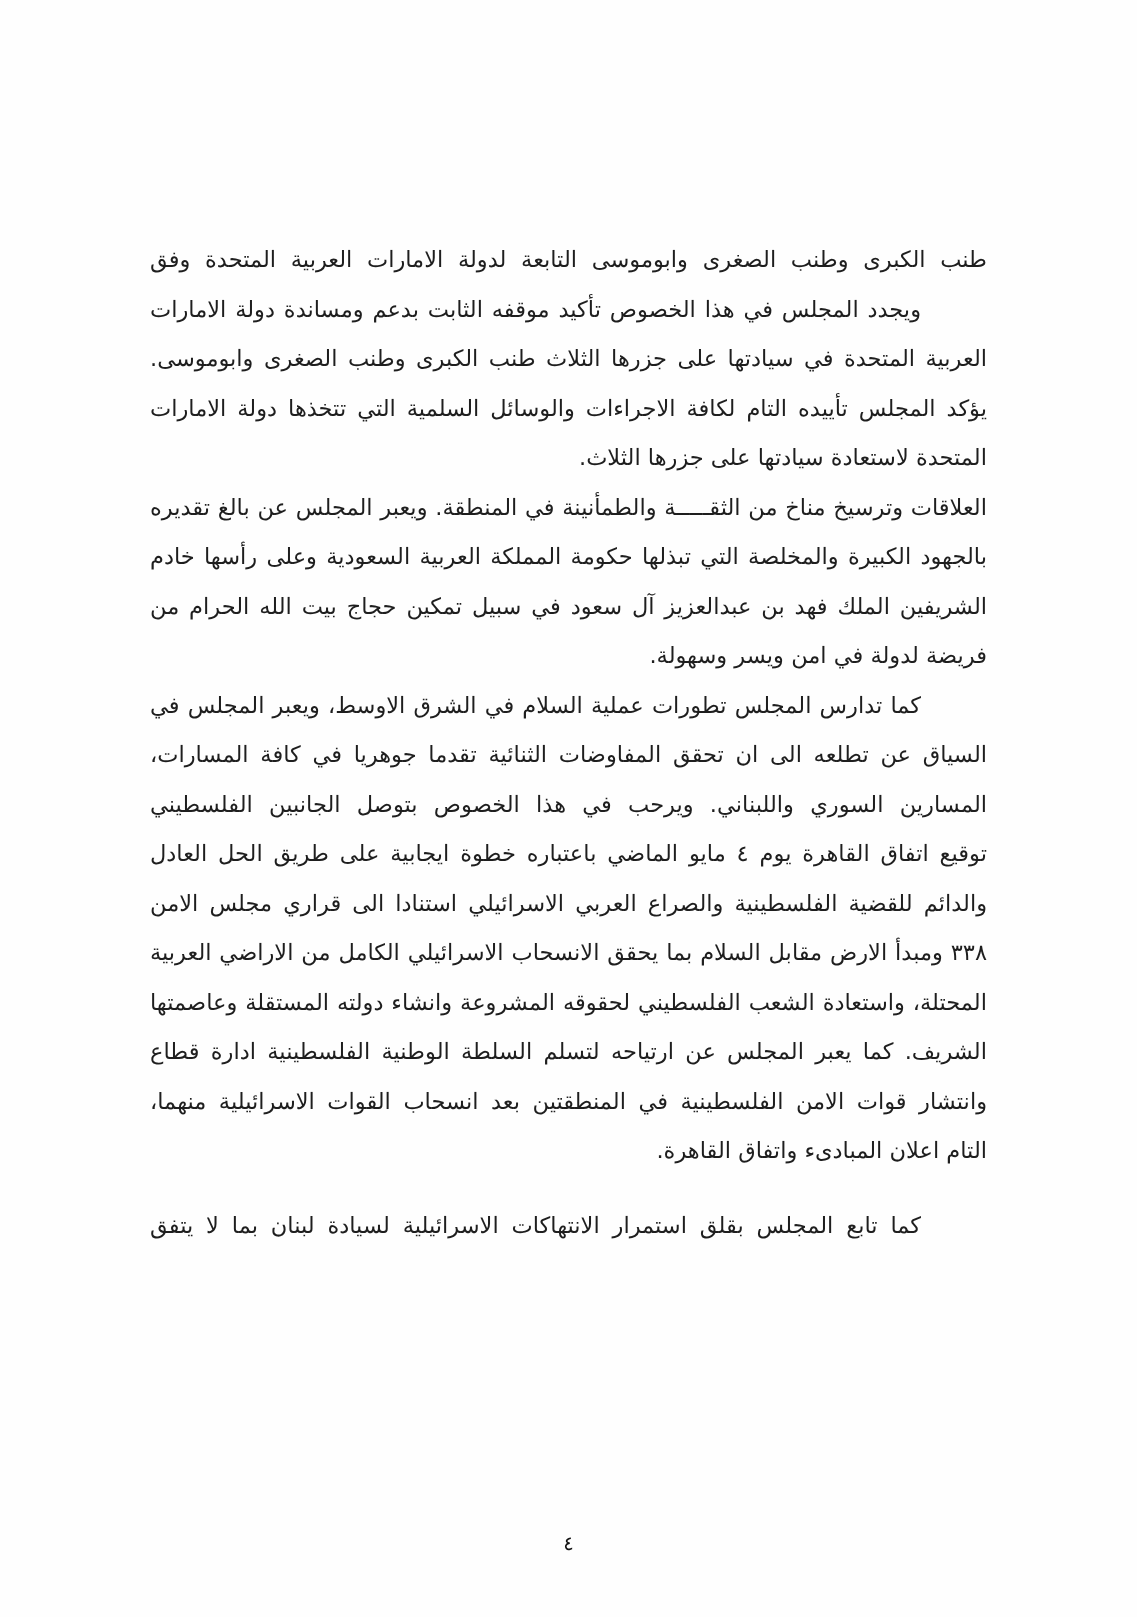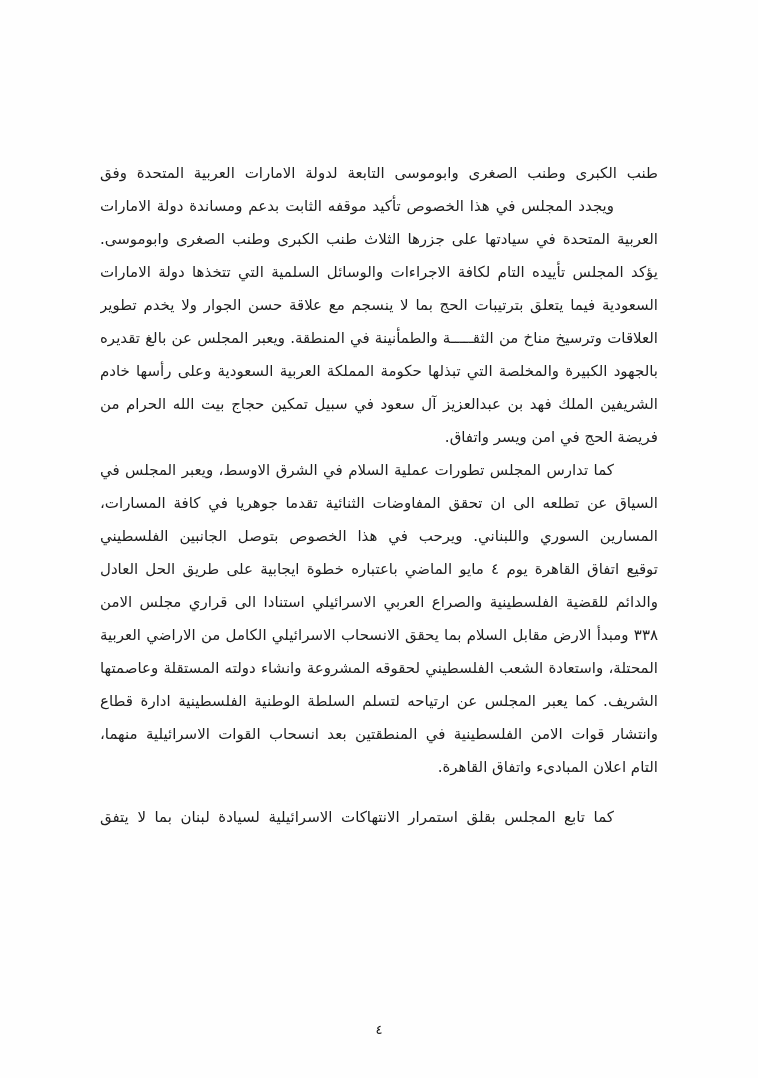--- a/index.html
+++ b/index.html
@@ -55,27 +55,27 @@
 <div class="page">
   <div class="doc-body">
 
   <div class="para">
         <div class="line">طنب الكبرى وطنب الصغرى وابوموسى التابعة لدولة الامارات العربية المتحدة وفق القوانين</div>
       </div>
       <div class="para">
         <div class="line indent">ويجدد المجلس في هذا الخصوص تأكيد موقفه الثابت بدعم ومساندة دولة الامارات</div>
         <div class="line">العربية المتحدة في سيادتها على جزرها الثلاث طنب الكبرى وطنب الصغرى وابوموسى. كما</div>
         <div class="line">يؤكد المجلس تأييده التام لكافة الاجراءات والوسائل السلمية التي تتخذها دولة الامارات العربية</div>
+        <div class="line end">المتحدة لاستعادة سيادتها على جزرها الثلاث.</div>
       </div>
       <div class="para">
-        <div class="line">السعودية فيما يتعلق بترتيبات الحج بما لا ينسجم مع علاقة حسن الجوار ولا يخدم تطوير</div>
         <div class="line">العلاقات وترسيخ مناخ من الثقـــــة والطمأنينة في المنطقة. ويعبر المجلس عن بالغ تقديره واشادته</div>
         <div class="line">بالجهود الكبيرة والمخلصة التي تبذلها حكومة المملكة العربية السعودية وعلى رأسها خادم الحرمين</div>
         <div class="line">الشريفين الملك فهد بن عبدالعزيز آل سعود في سبيل تمكين حجاج بيت الله الحرام من اداء</div>
-        <div class="line end">فريضة الحج في امن ويسر واتفاق.</div>
+        <div class="line end">فريضة لدولة في امن ويسر وسهولة.</div>
       </div>
       <div class="para">
         <div class="line indent">كما تدارس المجلس تطورات عملية السلام في الشرق الاوسط، ويعبر المجلس في هذا</div>
         <div class="line">السياق عن تطلعه الى ان تحقق المفاوضات الثنائية تقدما جوهريا في كافة المسارات، لاسيما</div>
         <div class="line">المسارين السوري واللبناني. ويرحب في هذا الخصوص بتوصل الجانبين الفلسطيني والاسرائيلي الى</div>
         <div class="line">توقيع اتفاق القاهرة يوم ٤ مايو الماضي باعتباره خطوة ايجابية على طريق الحل العادل والشامل</div>
         <div class="line">والدائم للقضية الفلسطينية والصراع العربي الاسرائيلي استنادا الى قراري مجلس الامن ٢٤٢ و</div>
         <div class="line">٣٣٨ ومبدأ الارض مقابل السلام بما يحقق الانسحاب الاسرائيلي الكامل من الاراضي العربية</div>
         <div class="line">المحتلة، واستعادة الشعب الفلسطيني لحقوقه المشروعة وانشاء دولته المستقلة وعاصمتها القدس</div>
         <div class="line">الشريف. كما يعبر المجلس عن ارتياحه لتسلم السلطة الوطنية الفلسطينية ادارة قطاع غـزة واريحا</div>

